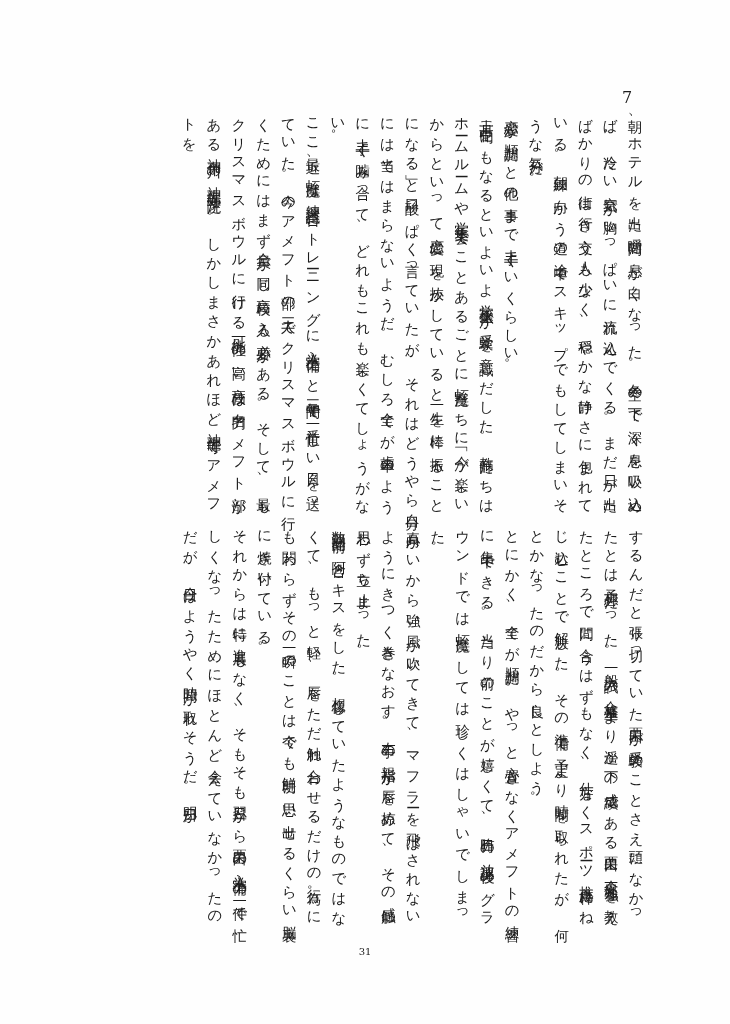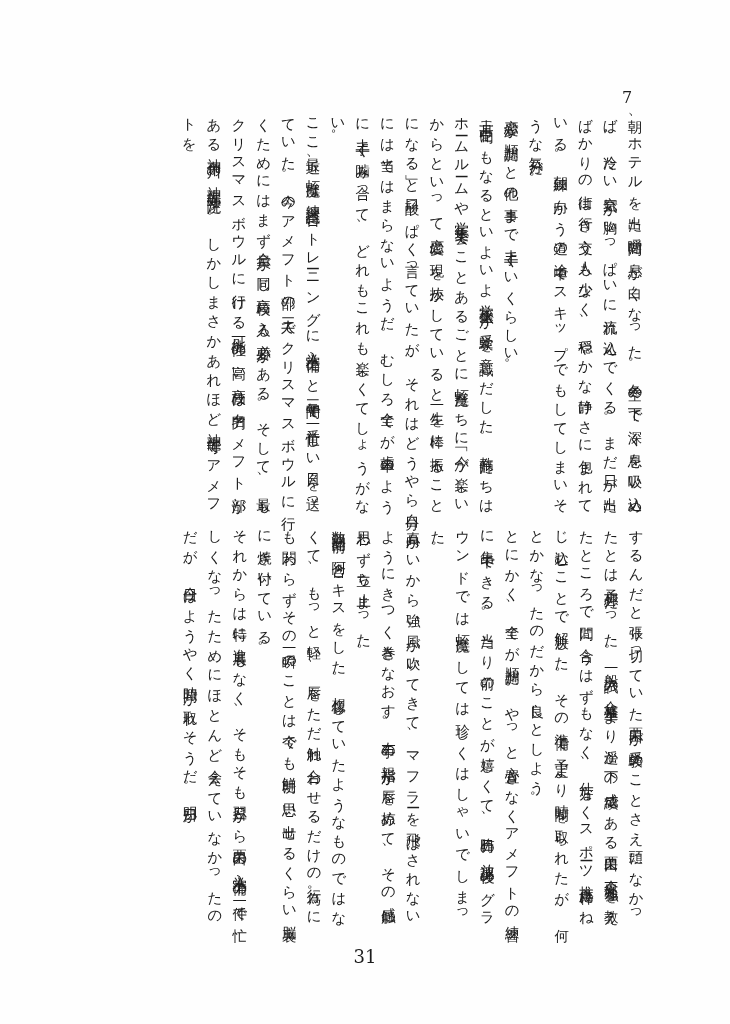--- a/index.html
+++ b/index.html
@@ -67,21 +67,21 @@
     height: 400px;
   }
 
   
   #folio {
     position: absolute;
     left: 0;
     right: 0;
     top: 946px;
     text-align: center;
-    font-size: 18px;
+    font-size: 10px;
     font-family: "DejaVu Serif", "Liberation Serif", serif;
     color: #1c1c1c;
     letter-spacing: 0;
   }
 </style>
 </head>
 <body>
 
 <div id="page">
 

